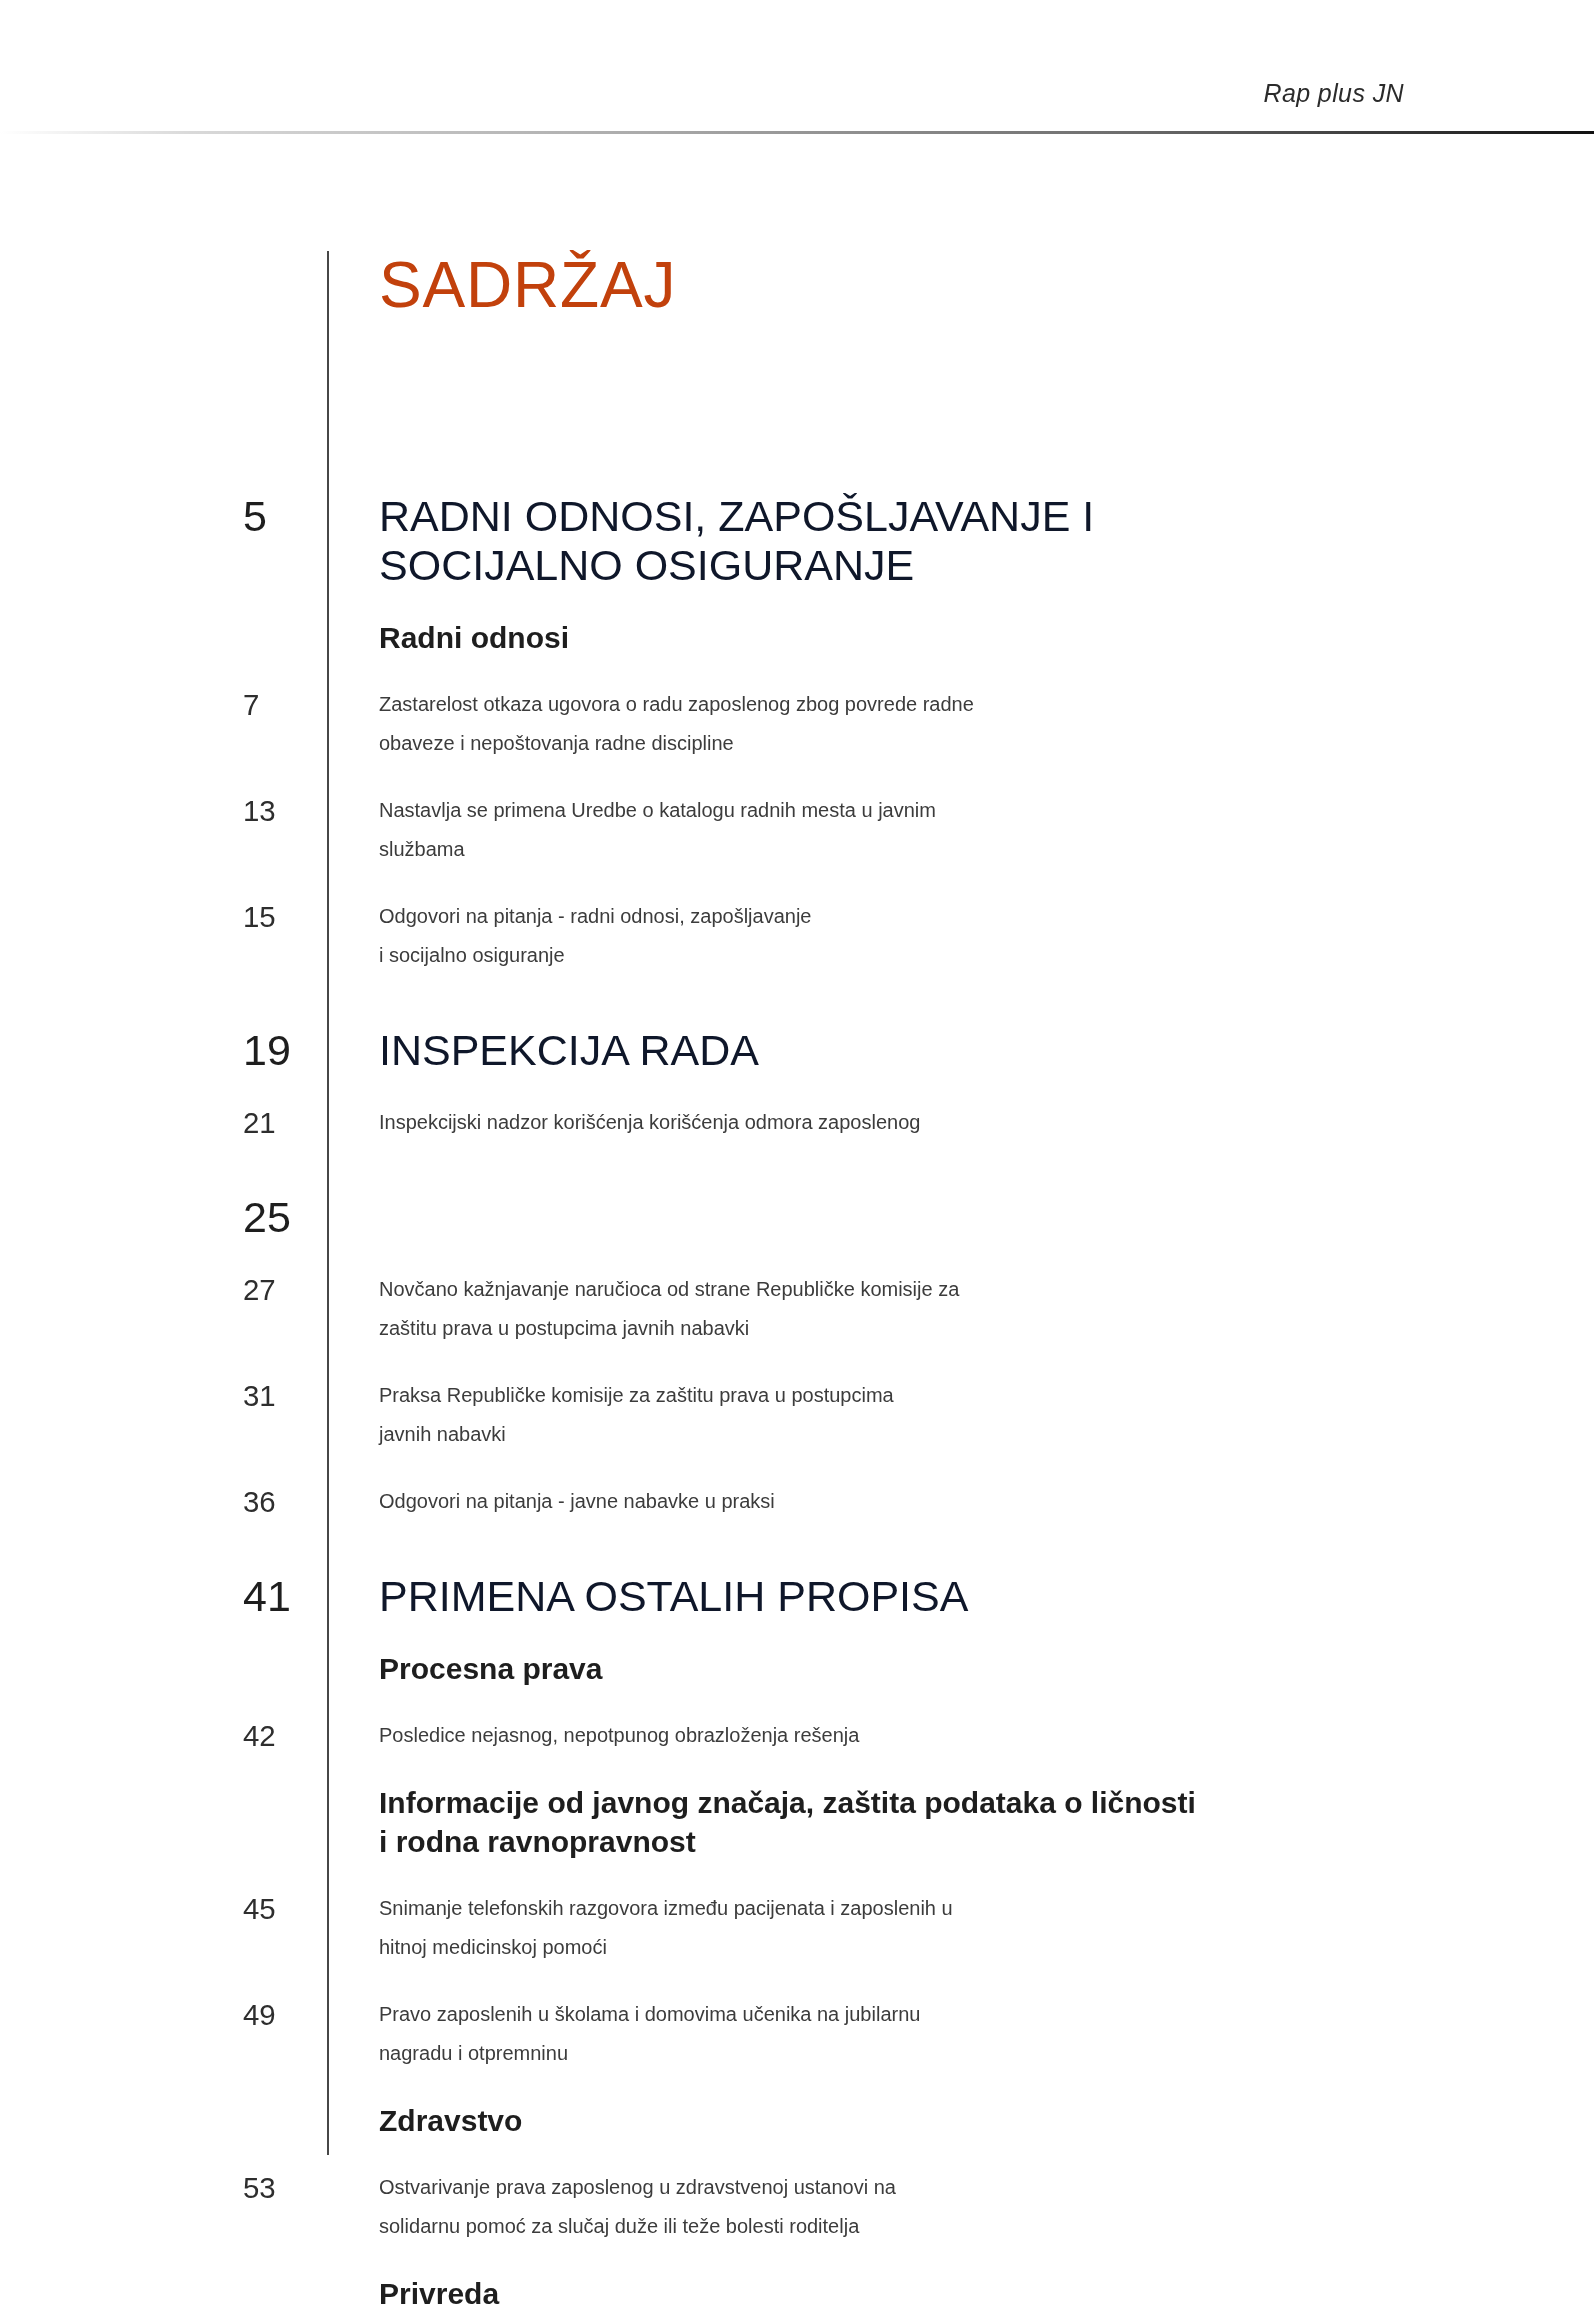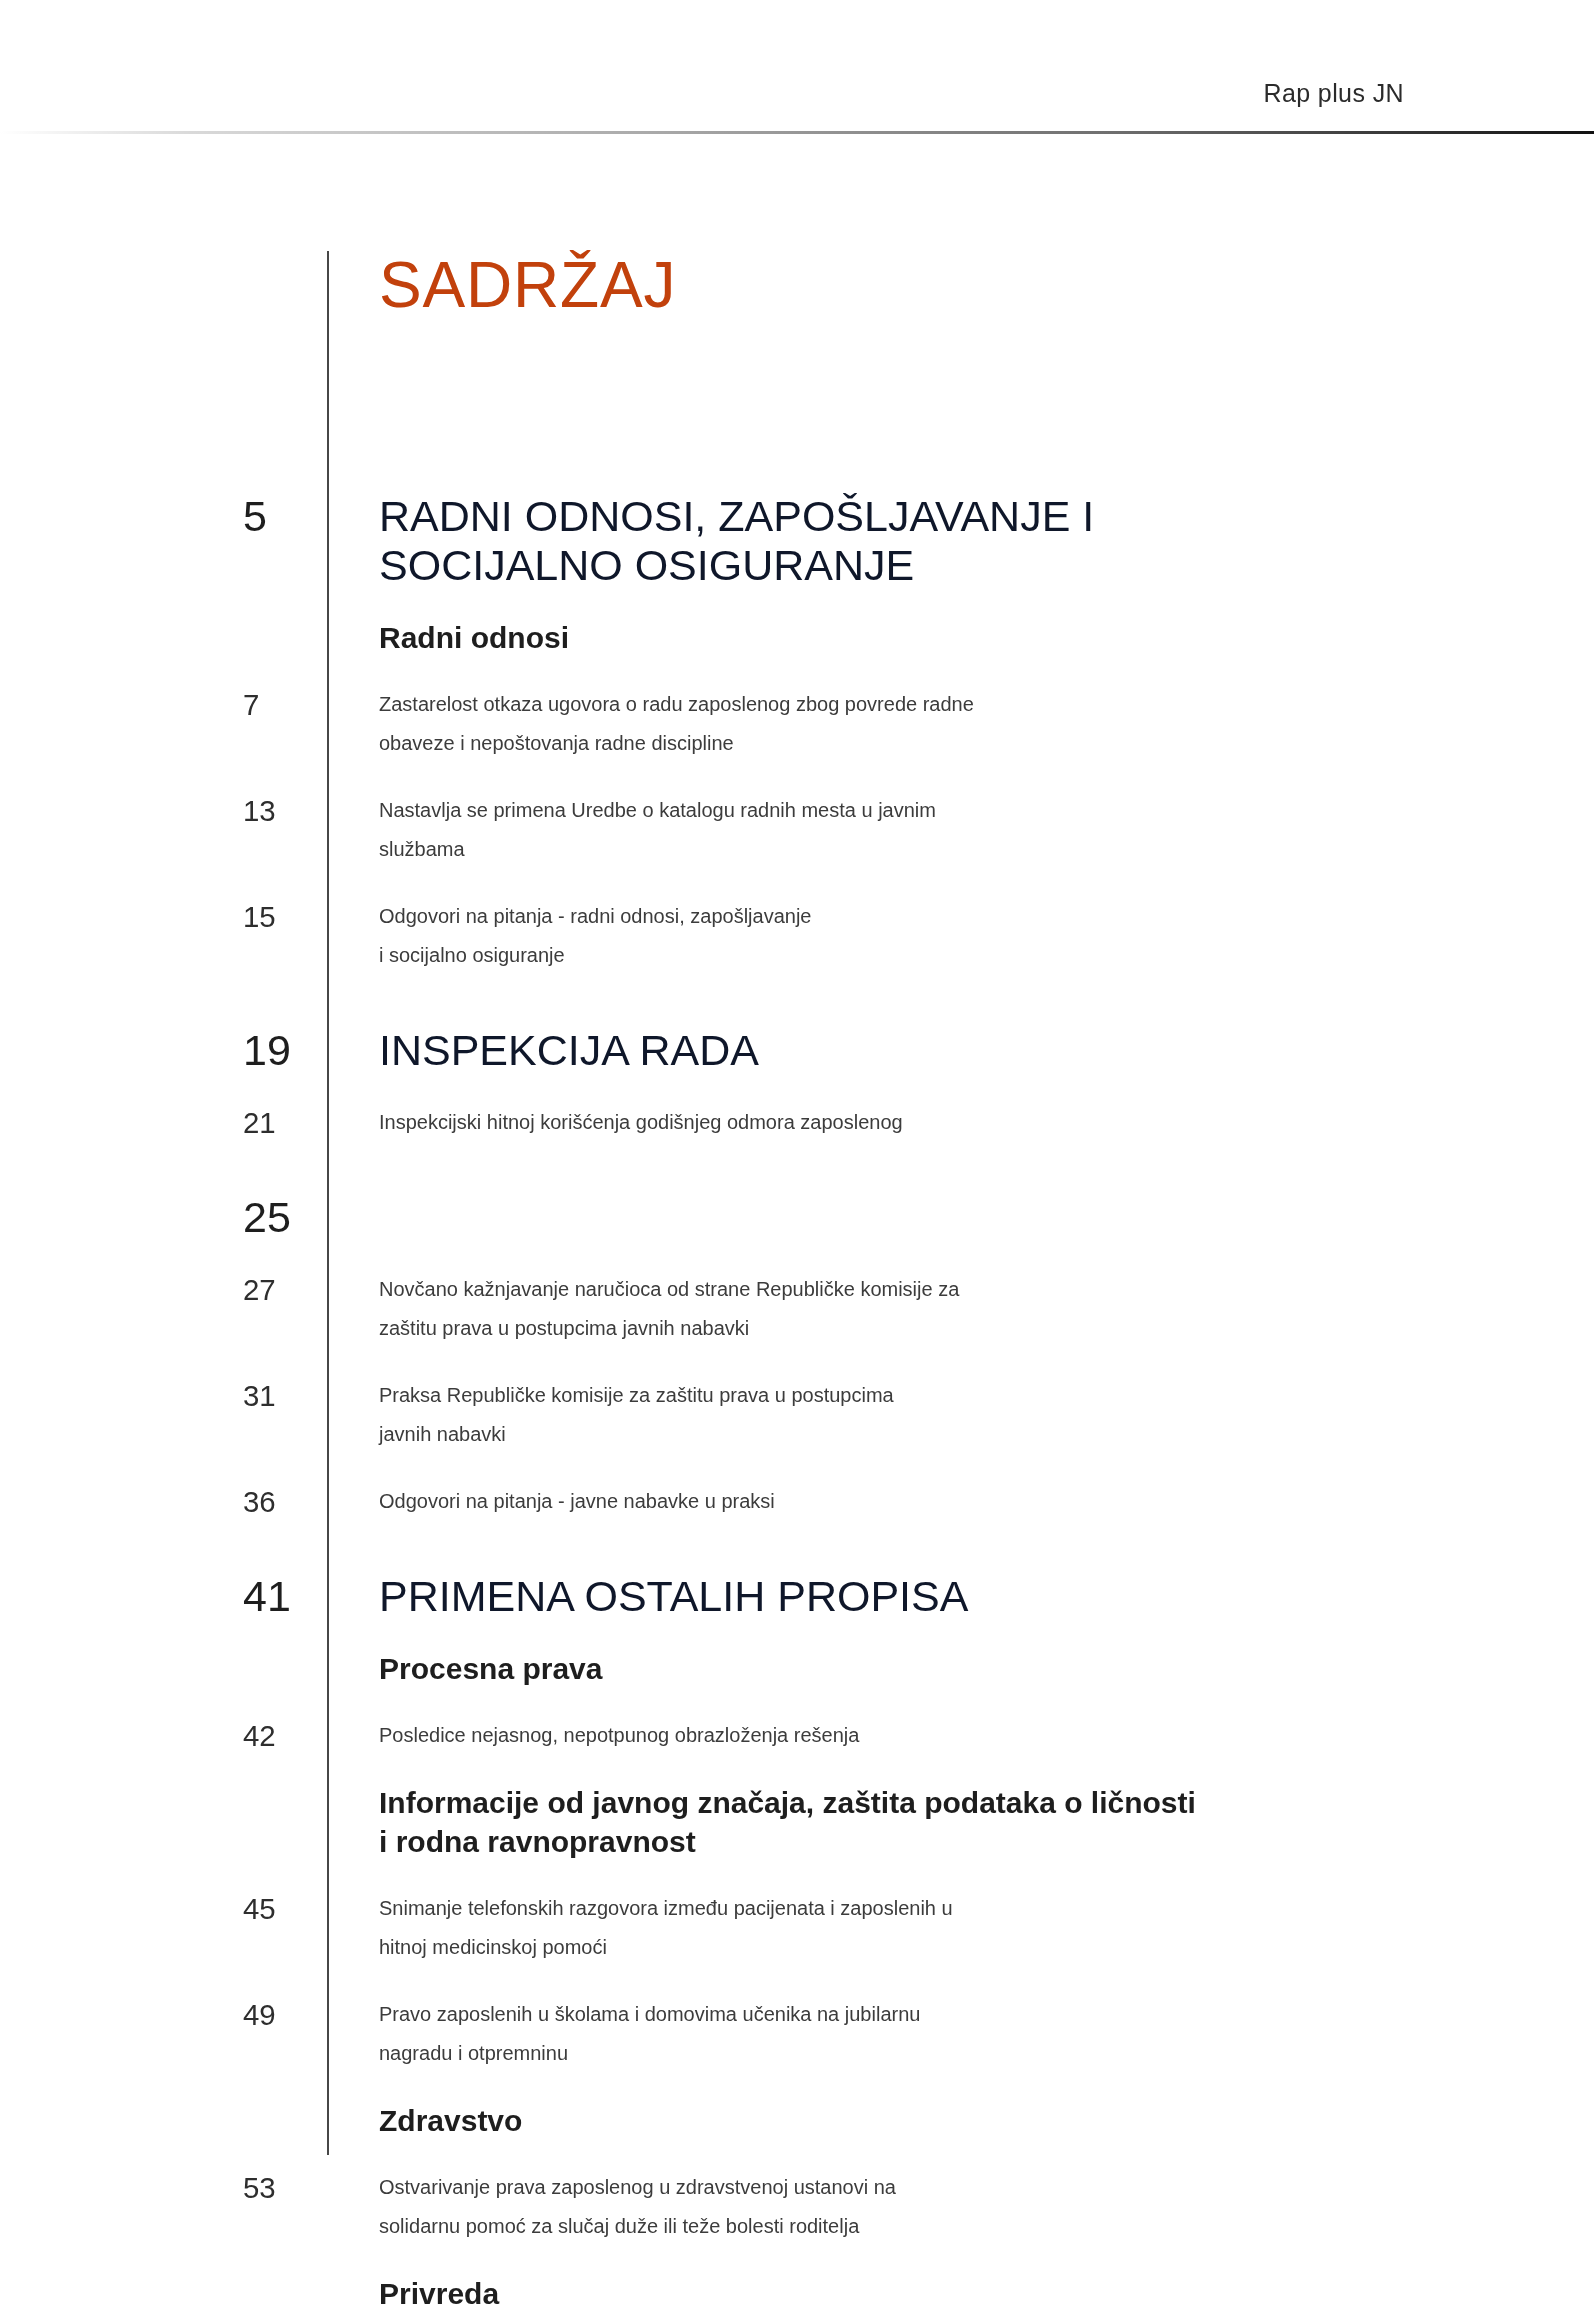--- a/index.html
+++ b/index.html
@@ -13,20 +13,21 @@
     position: relative;
     font-family: "Liberation Sans", sans-serif;
     color: #3a3a3a;
     overflow: hidden;
   }
   .brand {
     position: absolute;
     top: 79px;
     right: 190px;
     font-size: 25px;
+    font-style: italic;
     font-weight: 300;
     color: #2b2b2b;
     letter-spacing: 0.4px;
   }
   .top-rule {
     position: absolute;
     top: 131px;
     left: 0;
     width: 1594px;
     height: 3.3px;
@@ -159,21 +160,21 @@
       </div>
       <div class="row section">
         <div class="num">19</div>
         <div class="titles">
           <div class="line">INSPEKCIJA RADA</div>
         </div>
       </div>
       <div class="row entry">
         <div class="num">21</div>
         <div class="titles">
-          <div class="line">Inspekcijski hitnoj korišćenja godišnjeg odmora zaposlenog</div>
+          <div class="line">Inspekcijski nadzor korišćenja korišćenja odmora zaposlenog</div>
         </div>
       </div>
       <div class="row section">
         <div class="num">25</div>
       </div>
       <div class="row entry">
         <div class="num">27</div>
         <div class="titles">
           <div class="line">Novčano kažnjavanje naručioca od strane Republičke komisije za</div>
           <div class="line">zaštitu prava u postupcima javnih nabavki</div>

